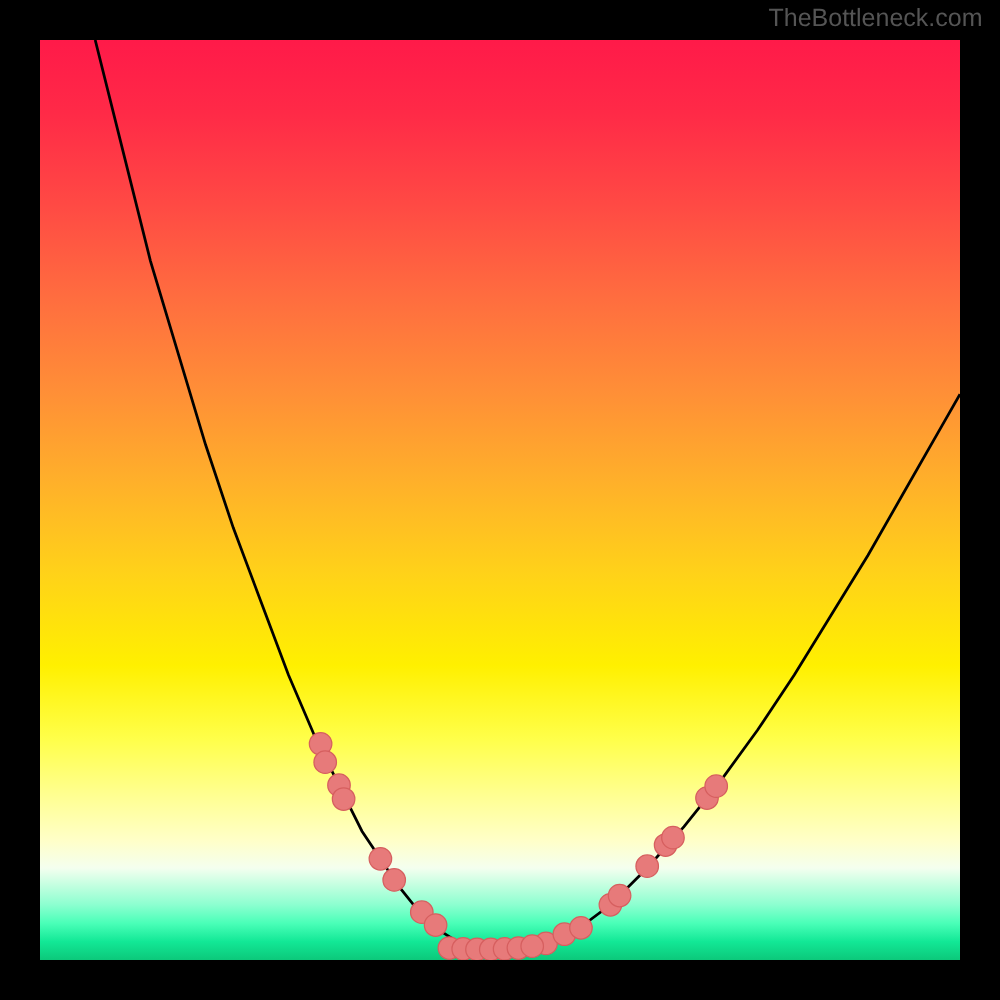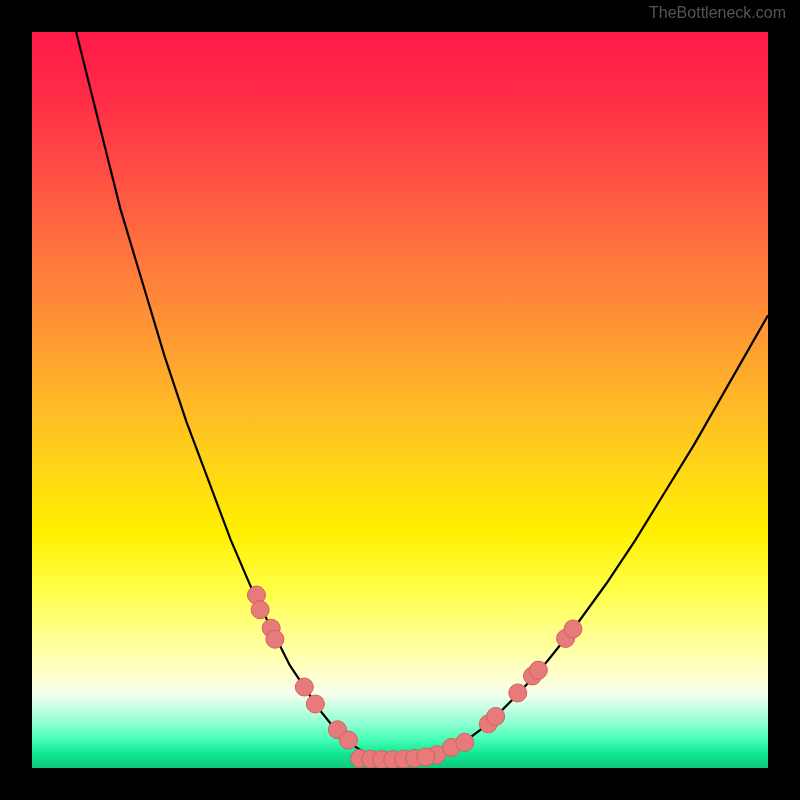--- a/index.html
+++ b/index.html
@@ -16,21 +16,21 @@
     left: 0;
     width: 800px;
     height: 800px;
     background: #000;
   }
   .attribution {
     position: absolute;
     top: 4px;
     right: 14px;
     color: #555;
-    font-size: 16px;
+    font-size: 20px;
     font-weight: 500;
     z-index: 10;
   }
   .plot {
     position: absolute;
     top: 32px;
     left: 32px;
     width: 736px;
     height: 736px;
     overflow: hidden;

